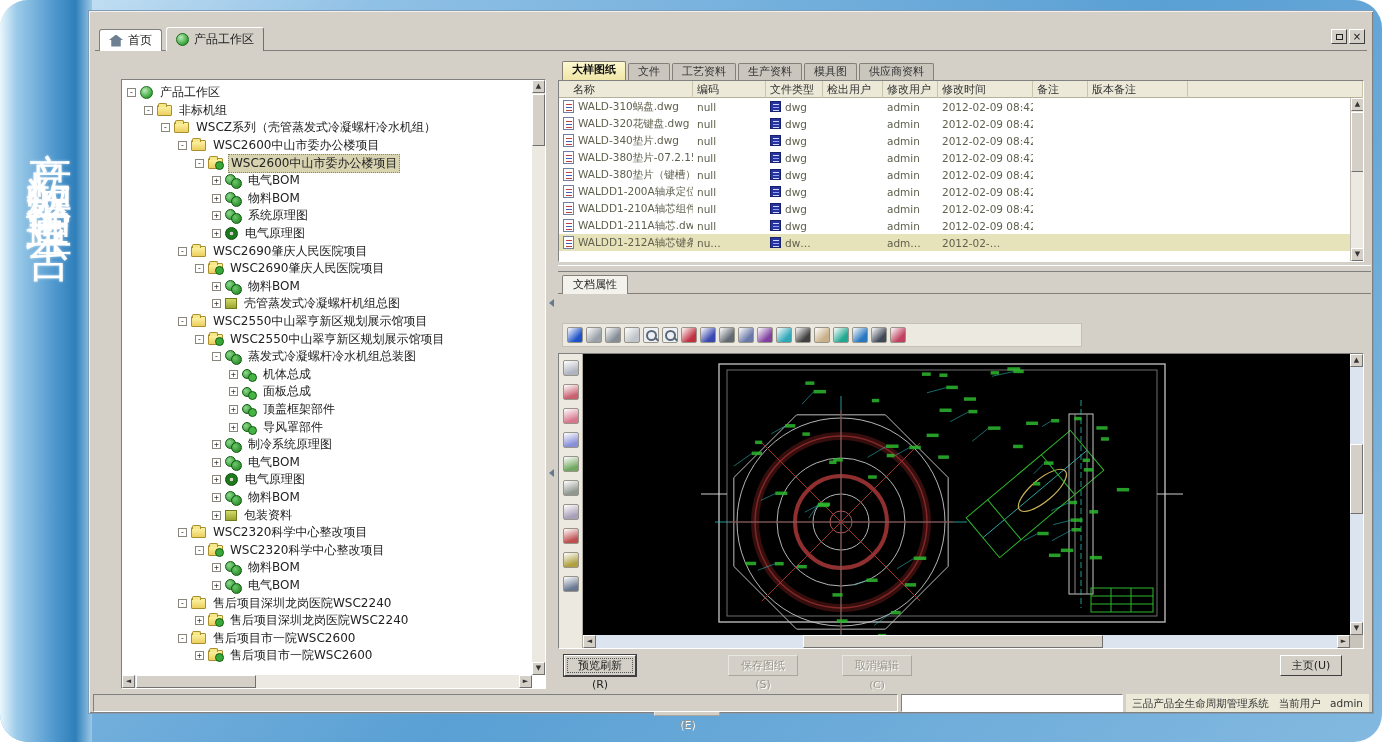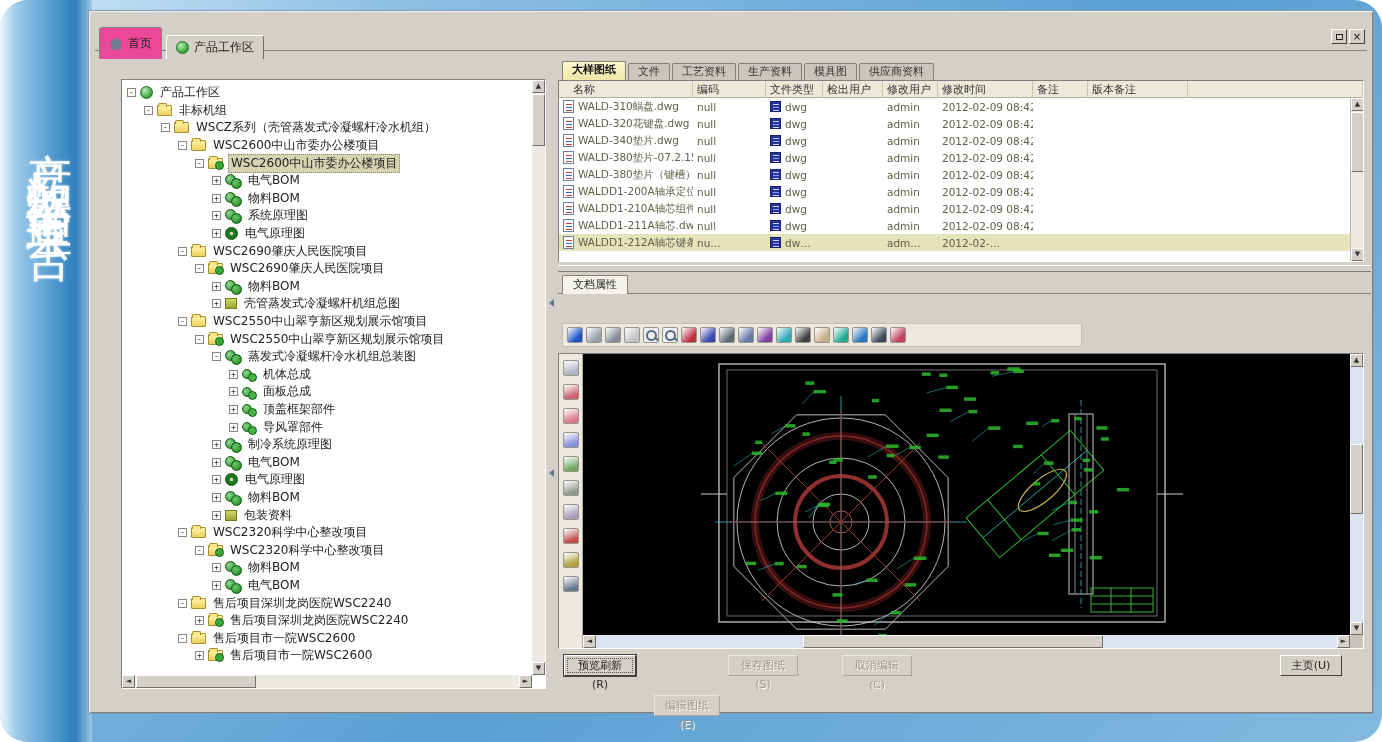--- a/index.html
+++ b/index.html
@@ -15,22 +15,22 @@
   .banner-text{position:absolute;left:18px;top:116px;writing-mode:vertical-rl;
         font-size:46px;line-height:64px;letter-spacing:12px;color:#ffffff;font-weight:500;
         text-shadow:0 0 3px rgba(255,255,255,.55);}
 
   
   .win{position:absolute;left:88px;top:10px;width:1286px;height:704px;background:#d4d0c8;
        border:1px solid #7f9db9;box-shadow:inset 1px 1px 0 #f4f2ee, inset -1px -1px 0 #808080;}
 
   
   .tabbar{position:absolute;left:6px;top:16px;right:6px;height:24px;border-bottom:1px solid #808080;}
-  .dtab{display:inline-flex;align-items:center;gap:5px;height:32px;padding:0 9px;margin-left:4px;
-        font-size:12px;color:#222;background:#ec4899;border:1px solid #808080;border-bottom:none;
+  .dtab{display:inline-flex;align-items:center;gap:5px;height:22px;padding:0 9px;margin-left:4px;
+        font-size:12px;color:#222;background:#ffffff;border:1px solid #808080;border-bottom:none;
         border-radius:3px 3px 0 0;vertical-align:bottom;}
   .dtab.active{background:#d4d0c8;height:24px;border-color:#fff #707070 #d4d0c8 #fff;position:relative;top:0;}
   .winctl{position:absolute;right:2px;top:2px;display:flex;gap:2px;}
   .wbtn{width:16px;height:15px;background:#d4d0c8;border:1px solid;border-color:#fff #404040 #404040 #fff;
         font-size:10px;line-height:13px;text-align:center;color:#111;}
   .wbtn .sq{display:inline-block;width:7px;height:6px;border:1px solid #222;margin-top:3px;}
 
   
   .toolbar{position:absolute;left:30px;top:42px;width:427px;height:26px;display:flex;align-items:center;gap:4px;
         padding-left:4px;}
@@ -724,15 +724,24 @@
         <div class="btnrow">
           <div class="btn primary" style="left:6px;width:72px;">预览刷新(R)</div>
           <div class="btn disabled" style="left:96px;width:66px;margin-top:40px;">编辑图纸(E)</div>
           <div class="btn disabled" style="left:170px;width:70px;">保存图纸(S)</div>
           <div class="btn disabled" style="left:284px;width:70px;font-family:Liberation Serif, serif;">取消编辑(C)</div>
           <div class="btn" style="left:722px;width:62px;">主页(U)</div>
         </div>
       </div>
     </div>
 
+    <div class="statusbar">
+      <div class="scell" style="flex:1;"></div>
+      <input class="sinput" value="" style="">
+      <div class="stext">
+        <span>三品产品全生命周期管理系统</span>&nbsp;&nbsp;
+        <span>当前用户</span>
+        <span style="margin-left:6px;">admin</span>
+      </div>
+    </div>
 
   </div>
 </div>
 
 </body></html>

